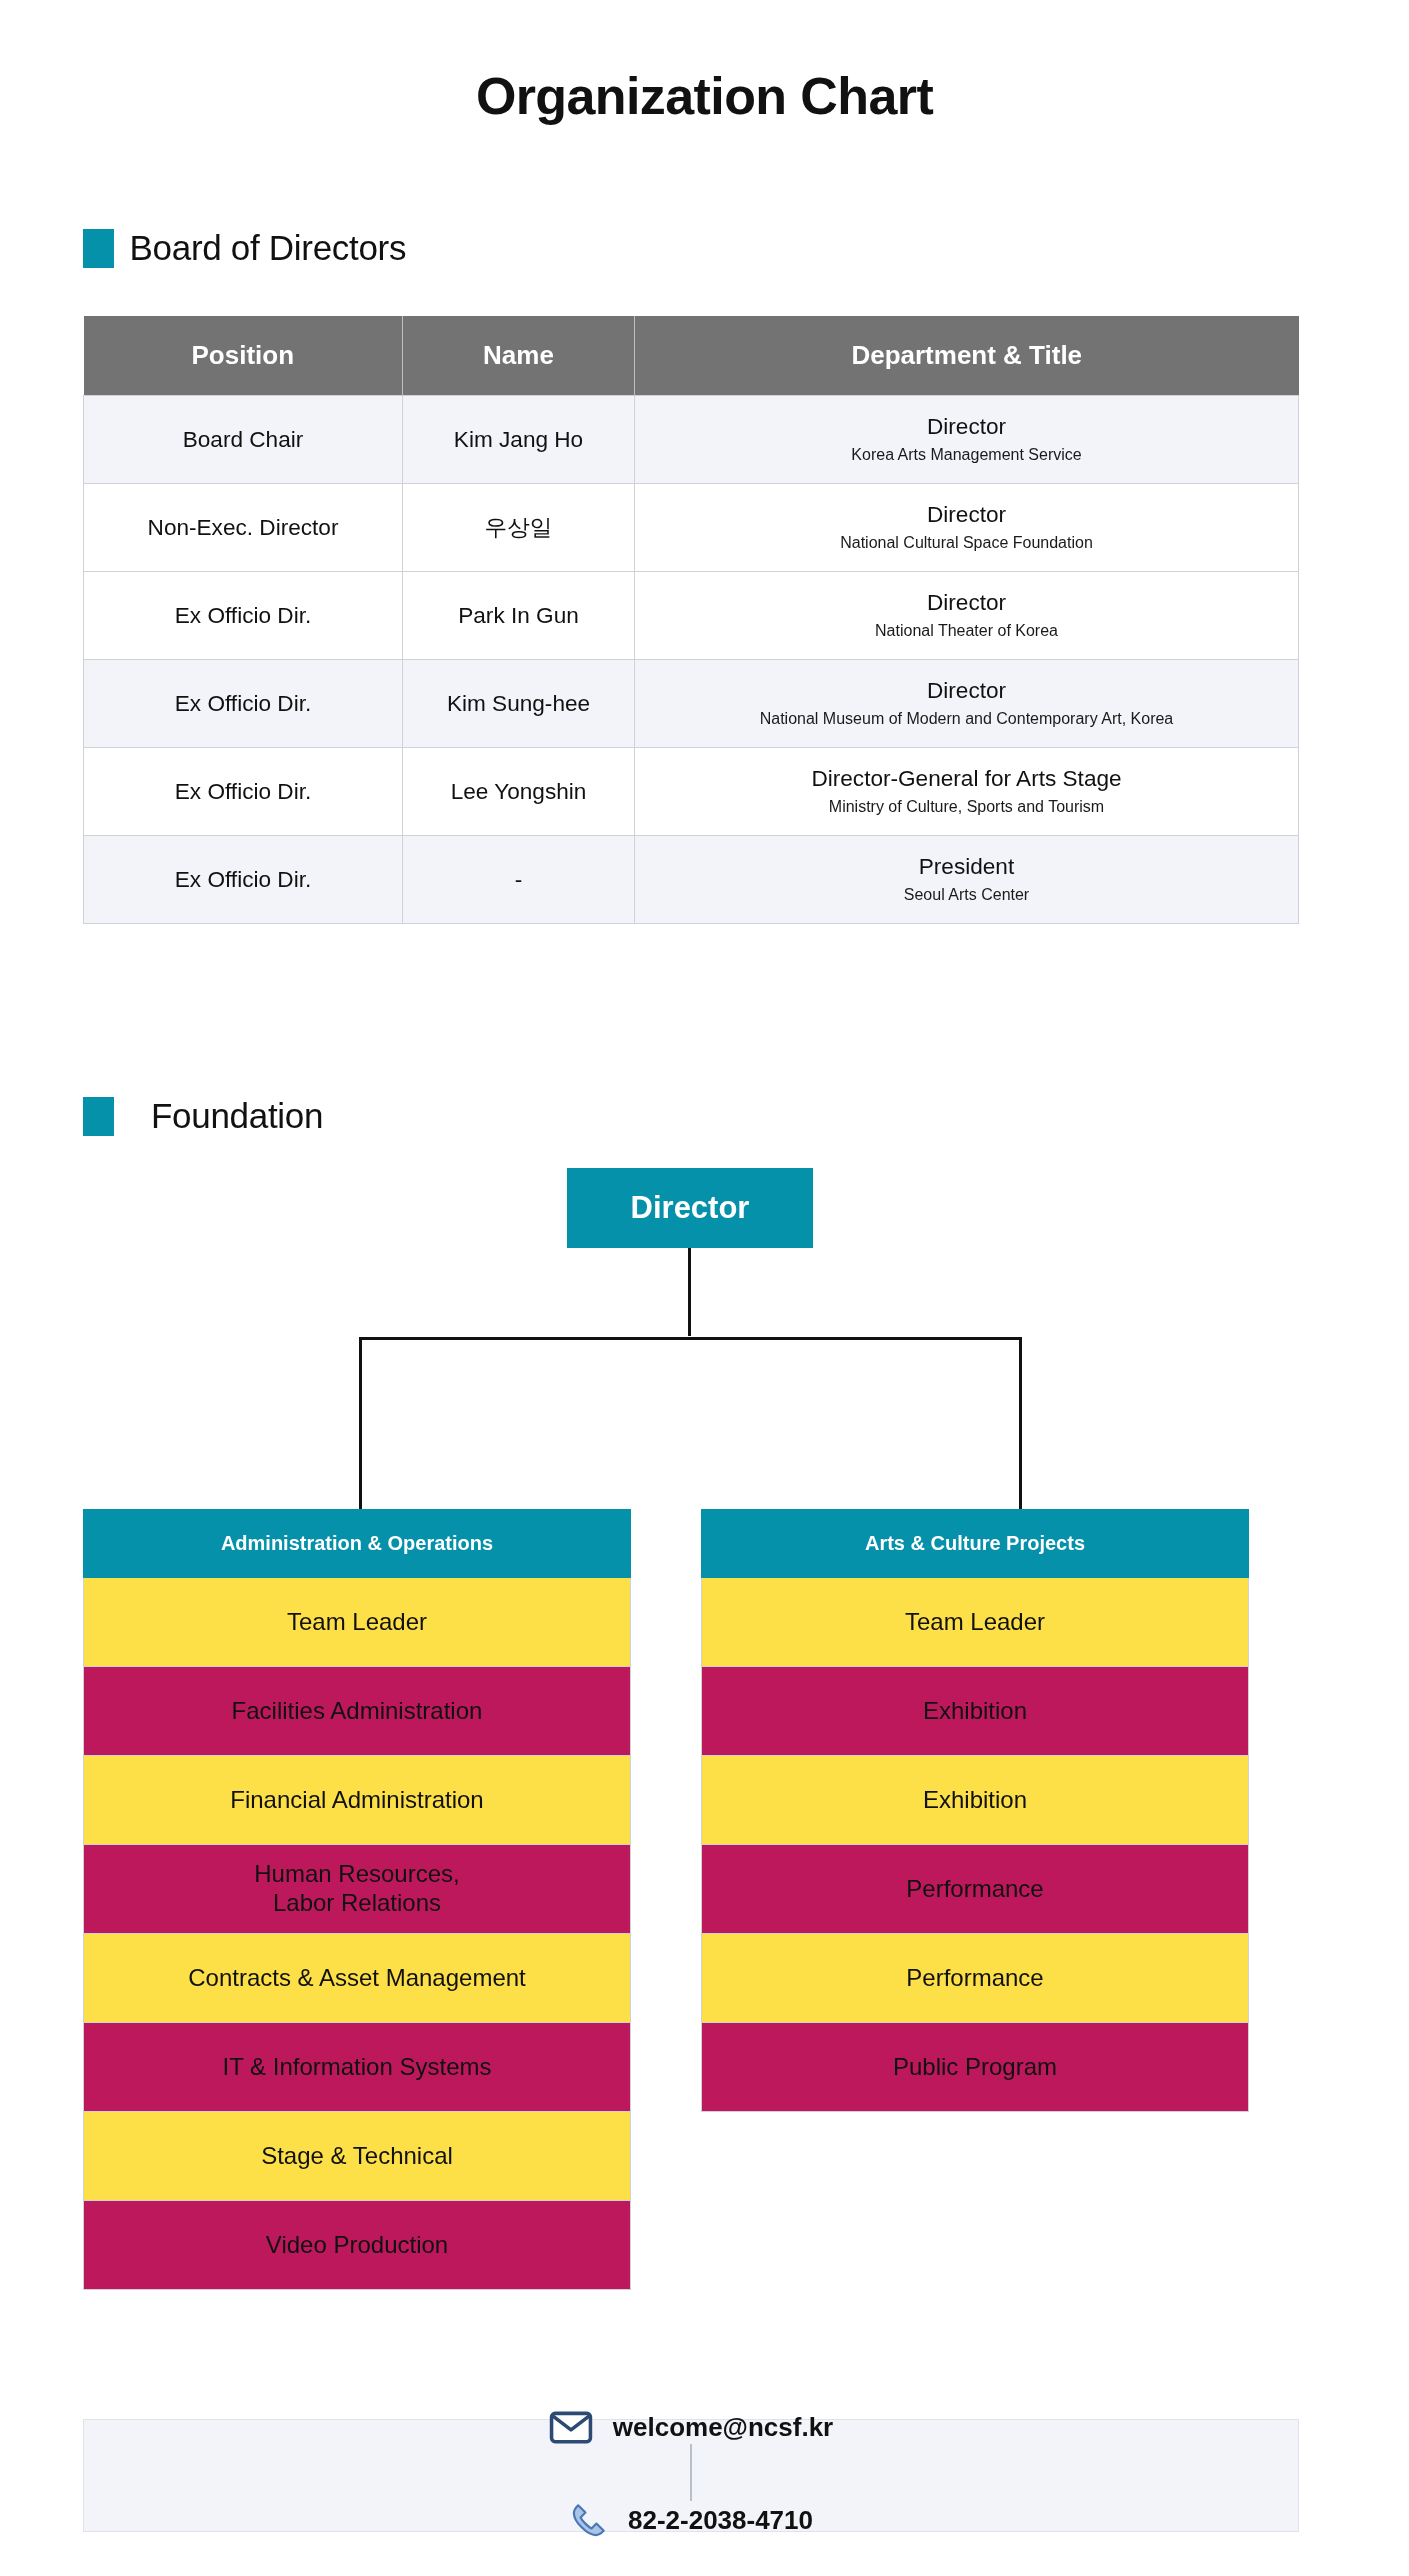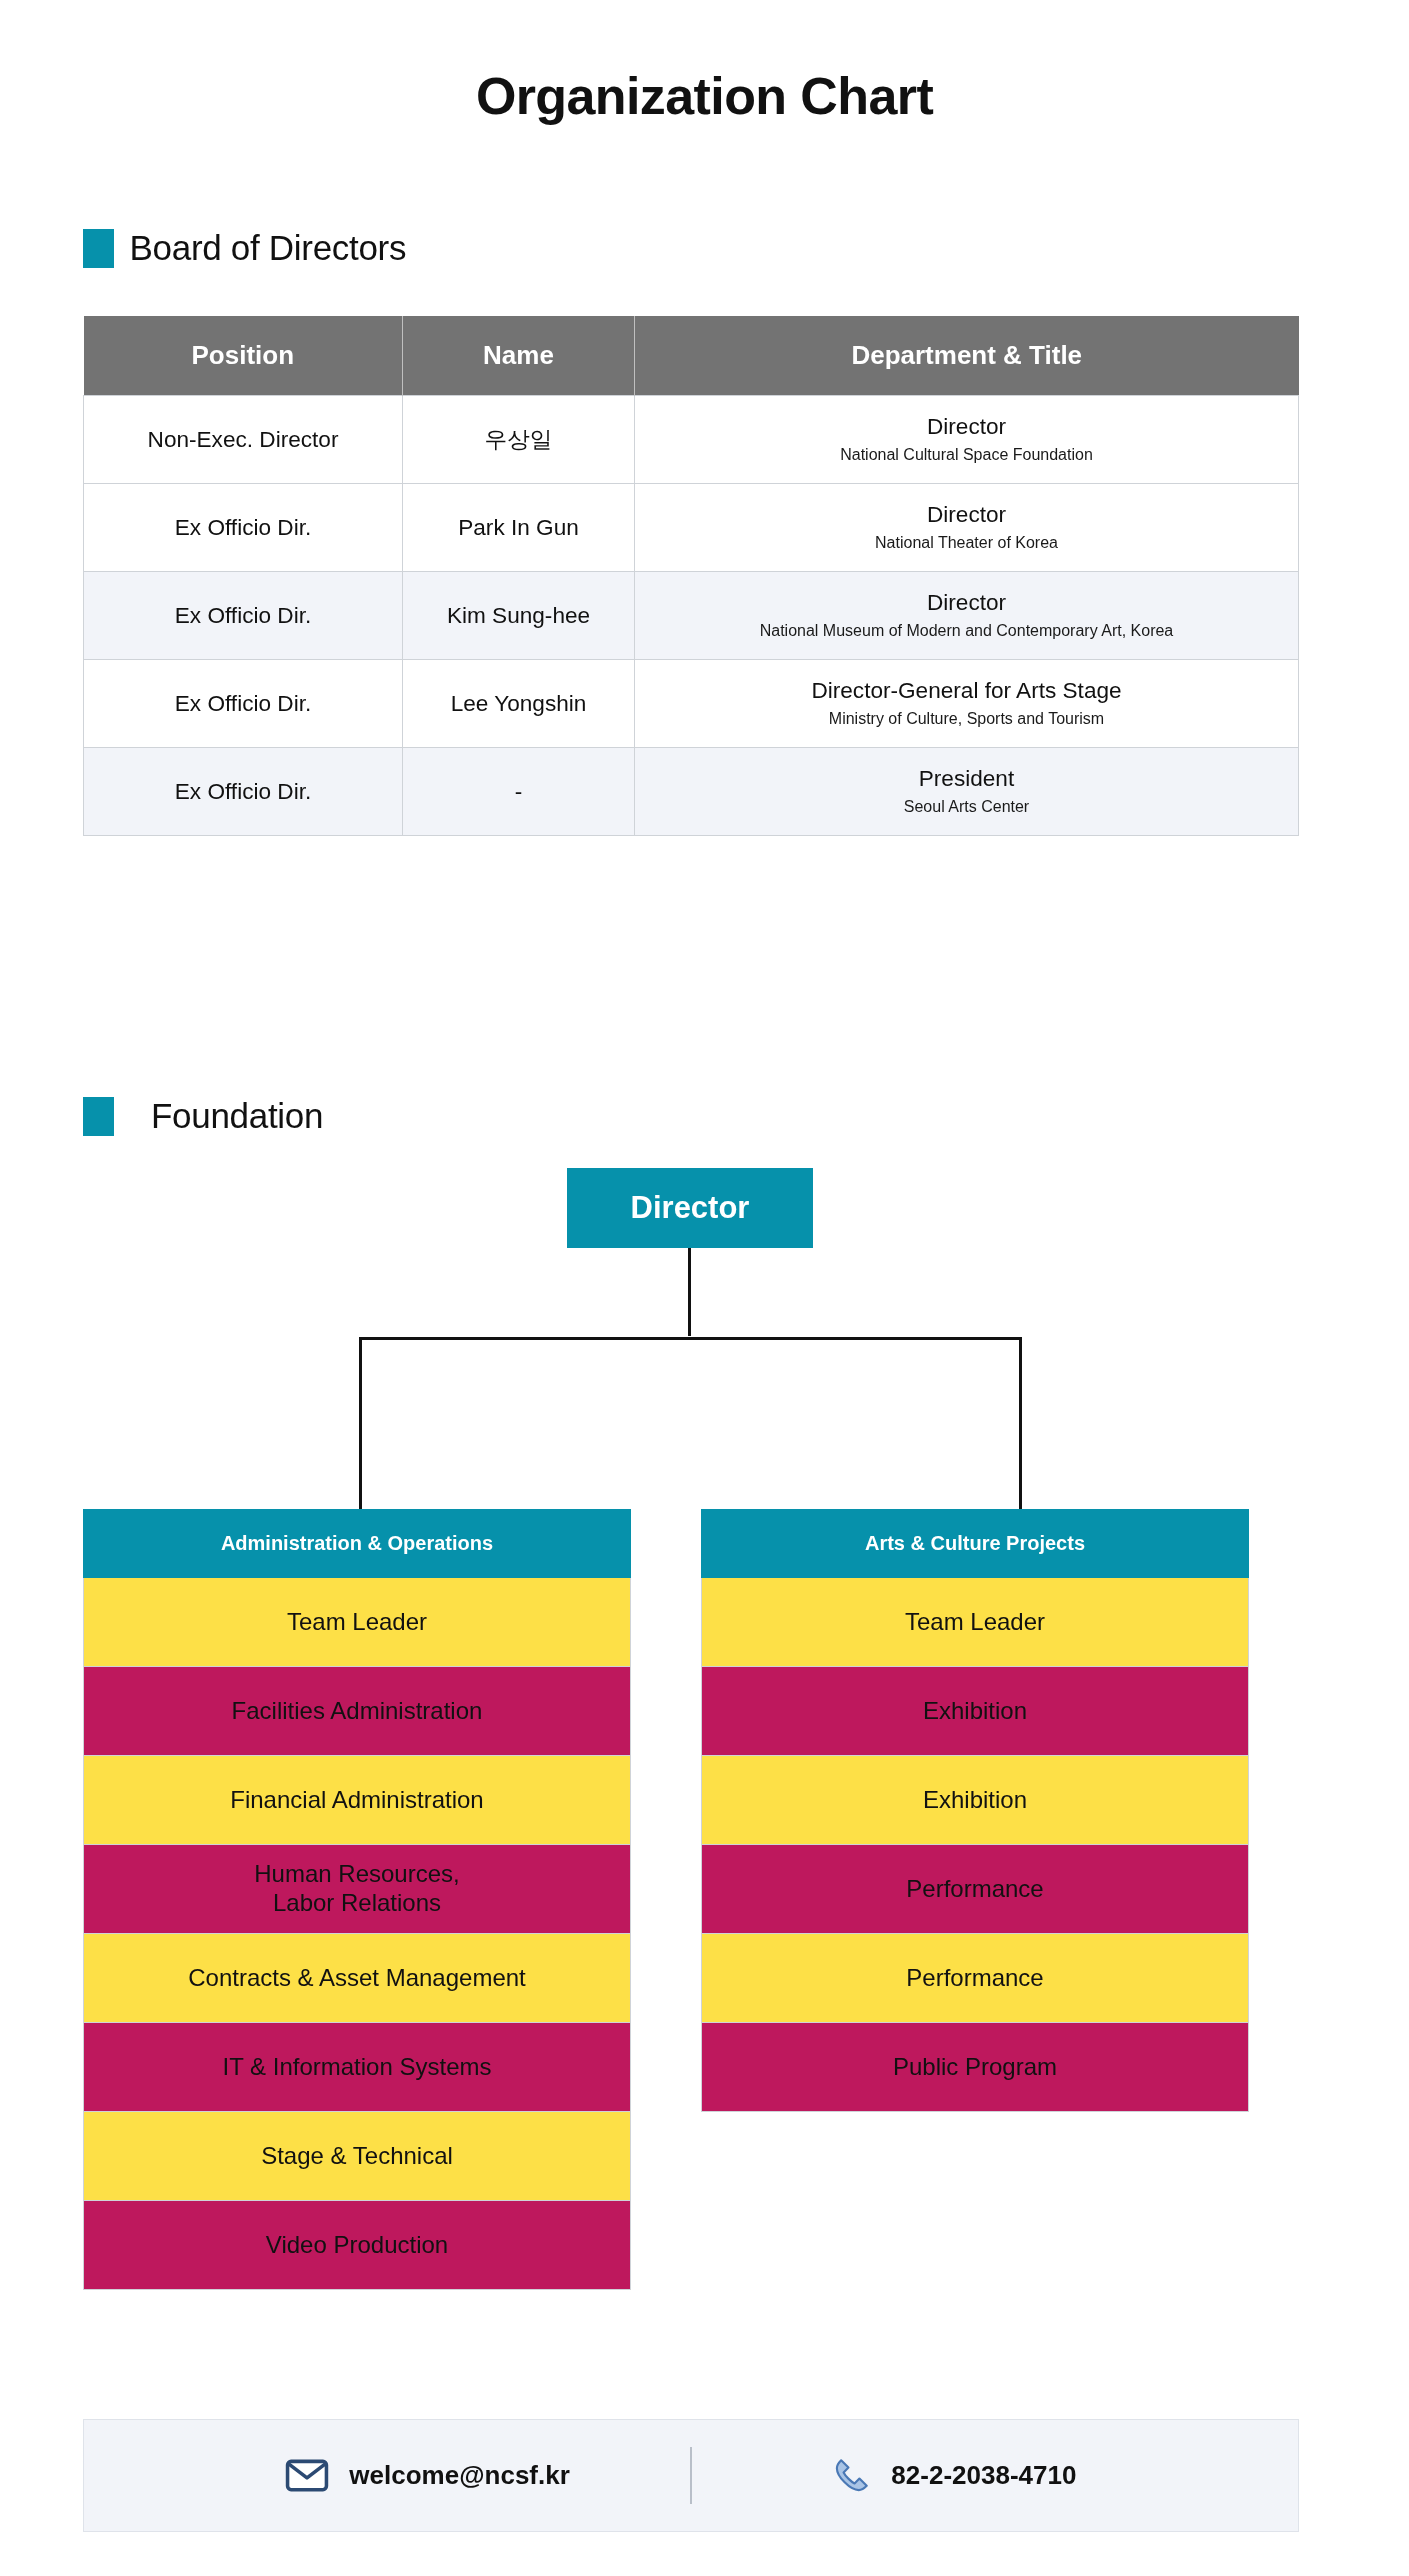--- a/index.html
+++ b/index.html
@@ -203,20 +203,21 @@
     top: 2419px;
     left: 83px;
     width: 1216px;
     height: 113px;
     background: #f2f4f9;
     border: 1.2px solid #dfe3ea;
     box-sizing: border-box;
     display: flex;
     align-items: center;
     justify-content: center;
+    flex-direction: column;
   }
   .contact-item {
     display: flex;
     align-items: center;
     gap: 20px;
     width: 417px;
     justify-content: center;
   }
   .contact-text {
     font-size: 26px;
@@ -249,20 +250,28 @@
       <col class="c-dept">
   </colgroup>
   <thead>
     <tr>
       <th>Position</th>
       <th>Name</th>
       <th>Department &amp; Title</th>
     </tr>
   </thead>
   <tbody>
+    <tr class="alt">
+      <td>Board Chair</td>
+      <td>Kim Jang Ho</td>
+      <td>
+        <div class="dept-title">Director</div>
+        <div class="dept-org">Korea Arts Management Service</div>
+      </td>
+    </tr>
     <tr class="plain">
       <td>Non-Exec. Director</td>
       <td>우상일</td>
       <td>
         <div class="dept-title">Director</div>
         <div class="dept-org">National Cultural Space Foundation</div>
       </td>
     </tr>
     <tr class="plain">
       <td>Ex Officio Dir.</td>

